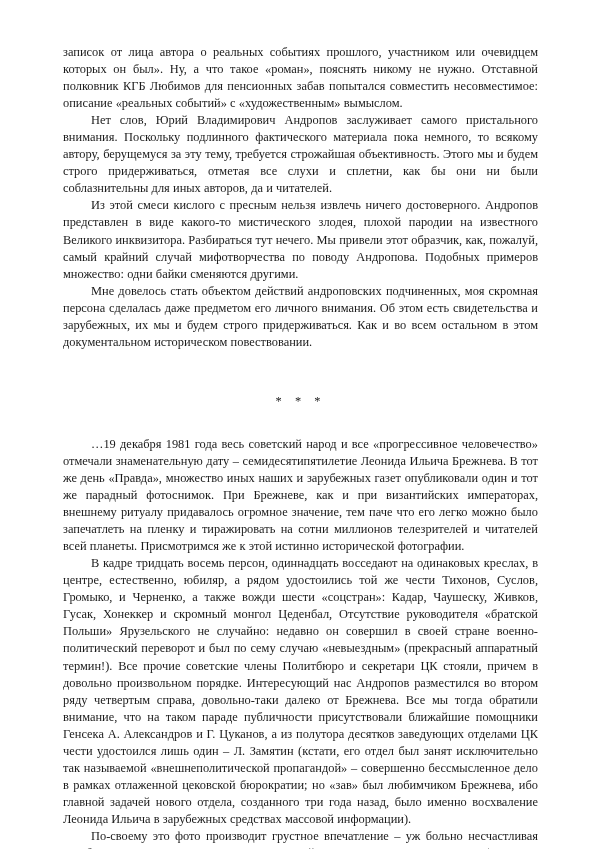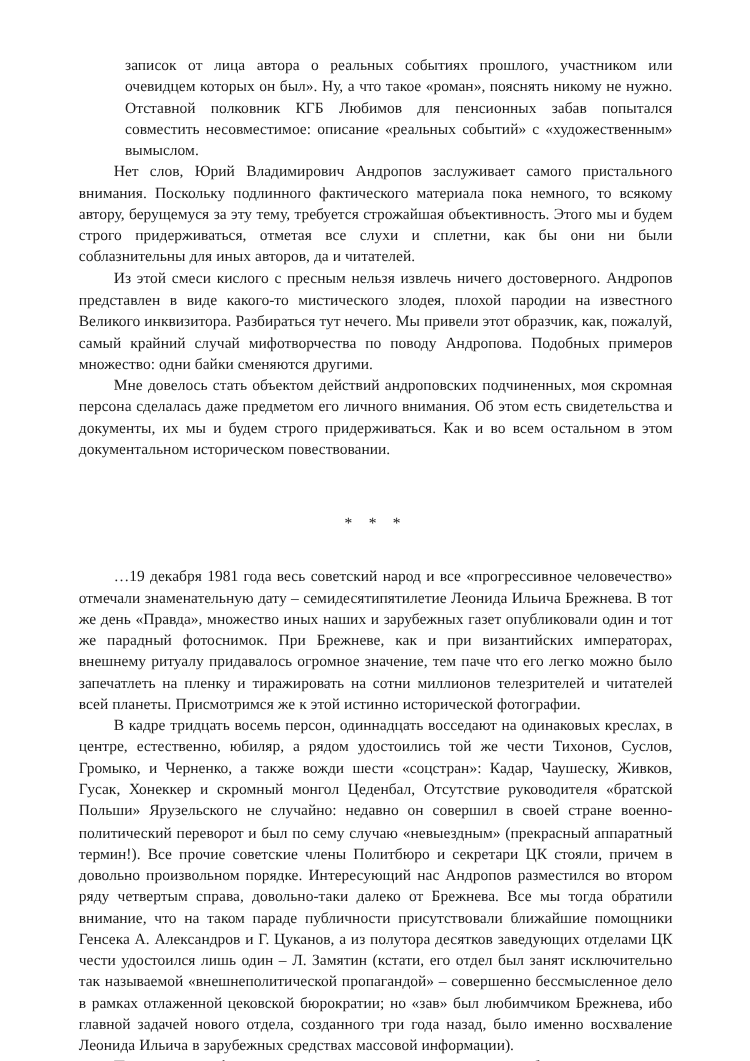--- a/index.html
+++ b/index.html
@@ -34,21 +34,20 @@
     text-justify: inter-word;
     text-indent: 28px;
     font-size: 12.4px;
     line-height: 17.05px;
     letter-spacing: 0.01px;
     word-spacing: 0.1px;
     hyphens: none;
   }
   p.para.no-indent {
     text-indent: 0;
-    margin-left: 37px;
   }
   .separator {
     text-align: center;
     font-size: 12.4px;
     line-height: 17.05px;
     letter-spacing: 5px;
     margin: 0;
     padding: 0;
   }
   .sep-gap-top {
@@ -60,21 +59,21 @@
 </style>
 </head>
 <body>
 
 <div class="page">
   <div class="text-column">
 
     <p class="para no-indent">записок от лица автора о реальных событиях прошлого, участником или очевидцем которых он был». Ну, а что такое «роман», пояснять никому не нужно. Отставной полковник КГБ Любимов для пенсионных забав попытался совместить несовместимое: описание «реальных событий» с «художественным» вымыслом.</p>
     <p class="para">Нет слов, Юрий Владимирович Андропов заслуживает самого пристального внимания. Поскольку подлинного фактического материала пока немного, то всякому автору, берущемуся за эту тему, требуется строжайшая объективность. Этого мы и будем строго придерживаться, отметая все слухи и сплетни, как бы они ни были соблазнительны для иных авторов, да и читателей.</p>
     <p class="para">Из этой смеси кислого с пресным нельзя извлечь ничего достоверного. Андропов представлен в виде какого-то мистического злодея, плохой пародии на известного Великого инквизитора. Разбираться тут нечего. Мы привели этот образчик, как, пожалуй, самый крайний случай мифотворчества по поводу Андропова. Подобных примеров множество: одни байки сменяются другими.</p>
-    <p class="para">Мне довелось стать объектом действий андроповских подчиненных, моя скромная персона сделалась даже предметом его личного внимания. Об этом есть свидетельства и документы, их мы и будем строго придерживаться. Как и во всем остальном в этом документальном историческом повествовании.</p>
+    <p class="para">Мне довелось стать объектом действий андроповских подчиненных, моя скромная персона сделалась даже предметом его личного внимания. Об этом есть свидетельства и зарубежных, их мы и будем строго придерживаться. Как и во всем остальном в этом документальном историческом повествовании.</p>
 
     <div class="sep-gap-top"></div>
     <div class="separator">* * *</div>
     <div class="sep-gap-bottom"></div>
 
     <p class="para">…19 декабря 1981 года весь советский народ и все «прогрессивное человечество» отмечали знаменательную дату – семидесятипятилетие Леонида Ильича Брежнева. В тот же день «Правда», множество иных наших и зарубежных газет опубликовали один и тот же парадный фотоснимок. При Брежневе, как и при византийских императорах, внешнему ритуалу придавалось огромное значение, тем паче что его легко можно было запечатлеть на пленку и тиражировать на сотни миллионов телезрителей и читателей всей планеты. Присмотримся же к этой истинно исторической фотографии.</p>
     <p class="para">В кадре тридцать восемь персон, одиннадцать восседают на одинаковых креслах, в центре, естественно, юбиляр, а рядом удостоились той же чести Тихонов, Суслов, Громыко, и Черненко, а также вожди шести «соцстран»: Кадар, Чаушеску, Живков, Гусак, Хонеккер и скромный монгол Цеденбал, Отсутствие руководителя «братской Польши» Ярузельского не случайно: недавно он совершил в своей стране военно-политический переворот и был по сему случаю «невыездным» (прекрасный аппаратный термин!). Все прочие советские члены Политбюро и секретари ЦК стояли, причем в довольно произвольном порядке. Интересующий нас Андропов разместился во втором ряду четвертым справа, довольно-таки далеко от Брежнева. Все мы тогда обратили внимание, что на таком параде публичности присутствовали ближайшие помощники Генсека А. Александров и Г. Цуканов, а из полутора десятков заведующих отделами ЦК чести удостоился лишь один – Л. Замятин (кстати, его отдел был занят исключительно так называемой «внешнеполитической пропагандой» – совершенно бессмысленное дело в рамках отлаженной цековской бюрократии; но «зав» был любимчиком Брежнева, ибо главной задачей нового отдела, созданного три года назад, было именно восхваление Леонида Ильича в зарубежных средствах массовой информации).</p>
     <p class="para">По-своему это фото производит грустное впечатление – уж больно несчастливая судьба ожидала вскоре почти всех этих людей. Одни скончались тихо-мирно (Брежнев, Суслов, Устинов, Черненко, сам Андропов), иным досталась худшая судьба: покончил с собой узбекский вождь Рашидов, с позором ушли в отставку Кунаев и Гусак, Чаушеску убили вместе с супругой, насиделись в тюрьме Живков и Хонеккер… Да что вспоминать!</p>
 
   </div>

